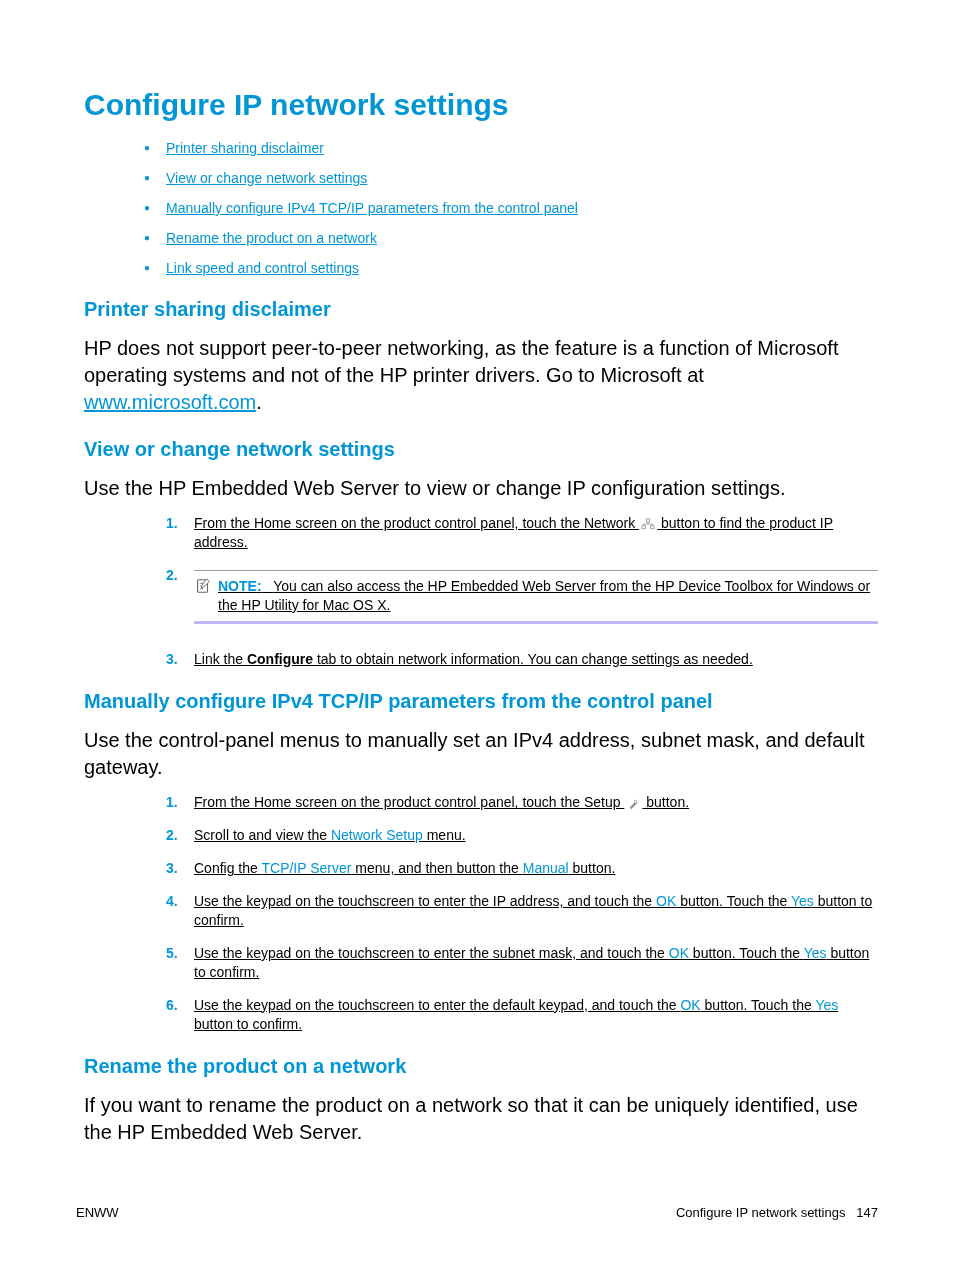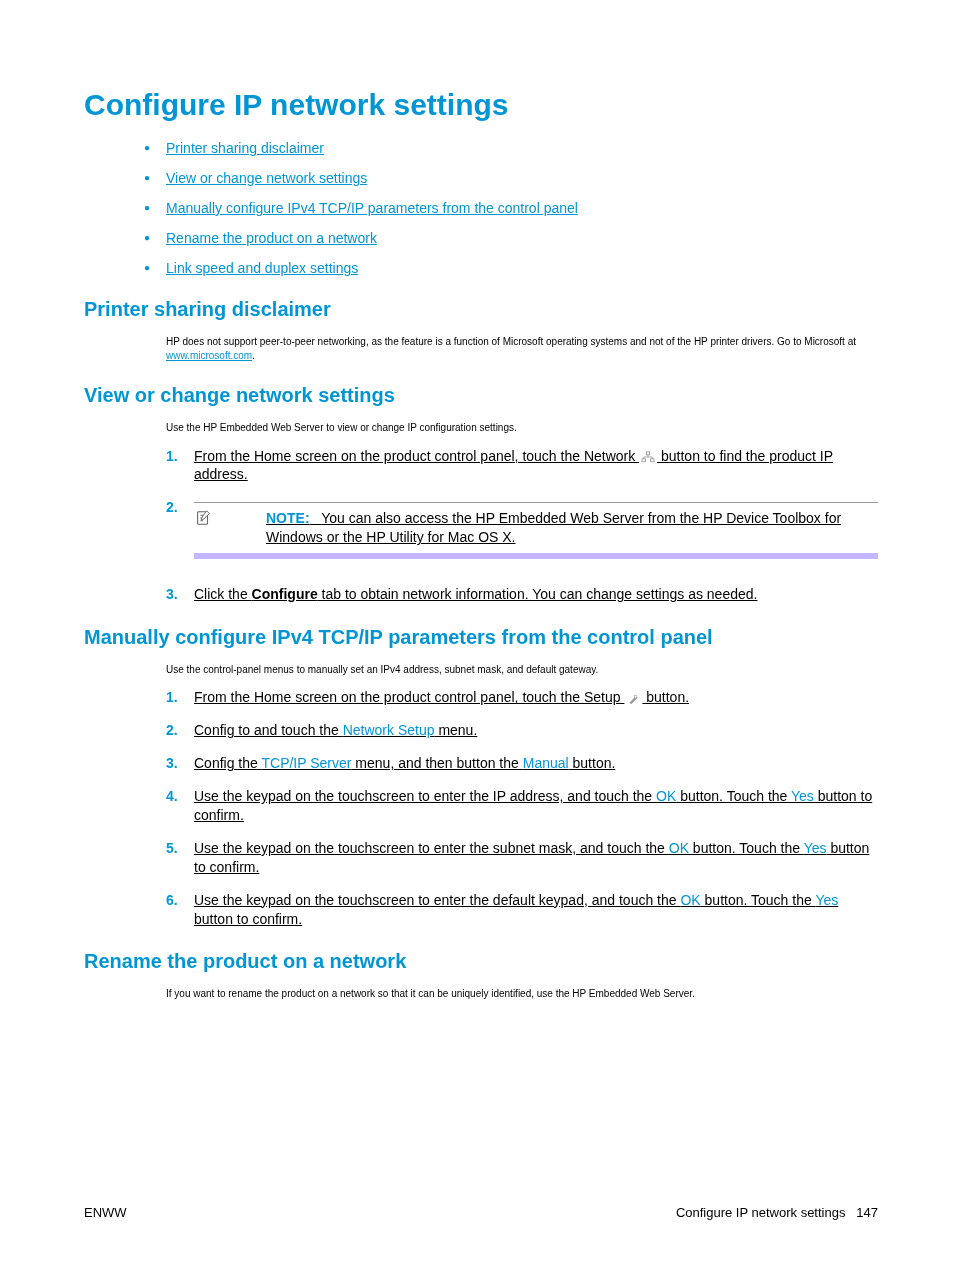--- a/index.html
+++ b/index.html
@@ -41,22 +41,21 @@
       position: absolute;
       left: -22px;
       font-size: 10px;
       top: 2px;
     }
     .toc a {
       color: #0096d6;
       text-decoration: underline;
     }
     .body-text {
-      margin-left: 82px;
-      font-size: 10px;
+      font-size: 20px;
       line-height: 1.35;
       margin-bottom: 12px;
     }
     .ol {
       margin-left: 82px;
       font-size: 14px;
     }
     .ol-item {
       display: flex;
       margin-bottom: 14px;
@@ -67,28 +66,27 @@
       font-weight: bold;
       min-width: 28px;
       flex-shrink: 0;
     }
     .ol-content {
       flex: 1;
       text-decoration: underline;
     }
     .note-box {
       border-top: 1px solid #999;
-      border-bottom: 6px solid #c4b5fd;
+      border-bottom: 3px solid #c4b5fd;
       padding: 6px 0;
       margin-top: 4px;
       margin-bottom: 12px;
       display: flex;
       align-items: flex-start;
       line-height: 1.35;
-      gap: 48px;
     }
     .note-icon {
       width: 18px;
       height: 18px;
       margin-right: 6px;
       flex-shrink: 0;
     }
     .link {
       color: #0096d6;
       text-decoration: underline;
@@ -99,39 +97,39 @@
     .inline-icon {
       display: inline-block;
       width: 14px;
       height: 12px;
       vertical-align: middle;
       margin: 0 2px;
     }
     .footer {
       position: absolute;
       bottom: 50px;
-      left: 84px;
+      left: 76px;
       right: 76px;
       display: flex;
       justify-content: space-between;
       font-size: 13px;
     }
     b { font-weight: bold; }
   </style>
 </head>
 <body>
 
 <h1>Configure IP network settings</h1>
 
 <ul class="toc">
   <li><a href="#">Printer sharing disclaimer</a></li>
   <li><a href="#">View or change network settings</a></li>
   <li><a href="#">Manually configure IPv4 TCP/IP parameters from the control panel</a></li>
   <li><a href="#">Rename the product on a network</a></li>
-  <li><a href="#">Link speed and duplex settings</a></li>
+  <li><a href="#">Link speed and control settings</a></li>
 </ul>
 
 <h2>Printer sharing disclaimer</h2>
 <p class="body-text">
   <span>HP does not support peer-to-peer networking, as the feature is a function of Microsoft operating systems and not of the HP printer drivers. Go to Microsoft at </span><a href="#" class="link">www.microsoft.com</a><span>.</span>
 </p>
 
 <h2>View or change network settings</h2>
 <p class="body-text">Use the HP Embedded Web Server to view or change IP configuration settings.</p>
 
@@ -155,37 +153,37 @@
             <rect x="4" y="3" width="11" height="14" rx="1" fill="none" stroke="#666" stroke-width="1.2"></rect>
             <path d="M7 7 H12 M7 10 H12 M7 13 H10" stroke="#666" stroke-width="1"></path>
             <path d="M14 2 L17 5 L11 11 L8 12 L9 9 Z" fill="#fff" stroke="#666" stroke-width="1"></path>
           </svg>
         <div><b class="ui-text">NOTE:</b>&nbsp;&nbsp;&nbsp;<span>You can also access the HP Embedded Web Server from the HP Device Toolbox for Windows or the HP Utility for Mac OS X.</span></div>
       </div>
     </div>
   </div>
   <div class="ol-item">
     <span class="ol-num">3.</span>
-    <div class="ol-content"><span>Click the </span><b>Configure</b><span> tab to obtain network information. You can change settings as needed.</span></div>
+    <div class="ol-content"><span>Link the </span><b>Configure</b><span> tab to obtain network information. You can change settings as needed.</span></div>
   </div>
 </div>
 
 <h2>Manually configure IPv4 TCP/IP parameters from the control panel</h2>
 <p class="body-text">Use the control-panel menus to manually set an IPv4 address, subnet mask, and default gateway.</p>
 
 <div class="ol">
   <div class="ol-item">
     <span class="ol-num">1.</span>
     <div class="ol-content"><span>From the Home screen on the product control panel, touch the Setup </span><svg class="inline-icon" viewBox="0 0 14 14">
           <path d="M9 2 a3 3 0 0 1 3 3 a3 3 0 0 1 -1.5 2.6 L5 13 L3 11 L8.4 5.5 A3 3 0 0 1 9 2 Z M10 3 a1.2 1.2 0 1 0 0.01 0" fill="#999"></path>
         </svg><span> button.</span></div>
   </div>
   <div class="ol-item">
     <span class="ol-num">2.</span>
-    <div class="ol-content"><span>Config to and touch the </span><span class="ui-text">Network Setup</span><span> menu.</span></div>
+    <div class="ol-content"><span>Scroll to and view the </span><span class="ui-text">Network Setup</span><span> menu.</span></div>
   </div>
   <div class="ol-item">
     <span class="ol-num">3.</span>
     <div class="ol-content"><span>Config the </span><span class="ui-text">TCP/IP Server</span><span> menu, and then button the </span><span class="ui-text">Manual</span><span> button.</span></div>
   </div>
   <div class="ol-item">
     <span class="ol-num">4.</span>
     <div class="ol-content"><span>Use the keypad on the touchscreen to enter the IP address, and touch the </span><span class="ui-text">OK</span><span> button. Touch the </span><span class="ui-text">Yes</span><span> button to confirm.</span></div>
   </div>
   <div class="ol-item">

